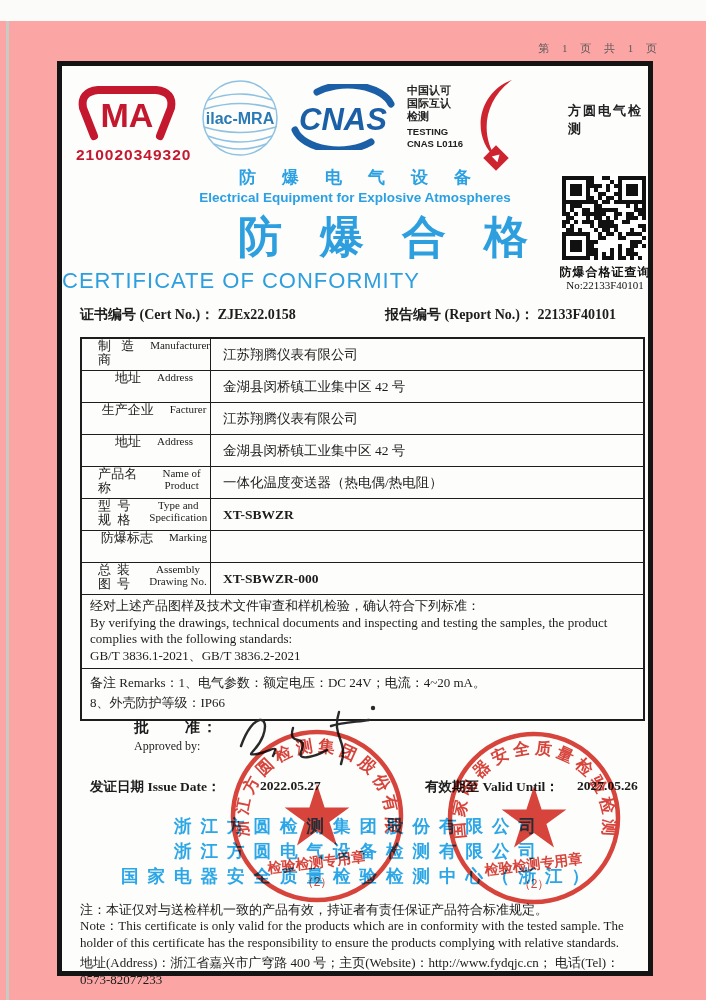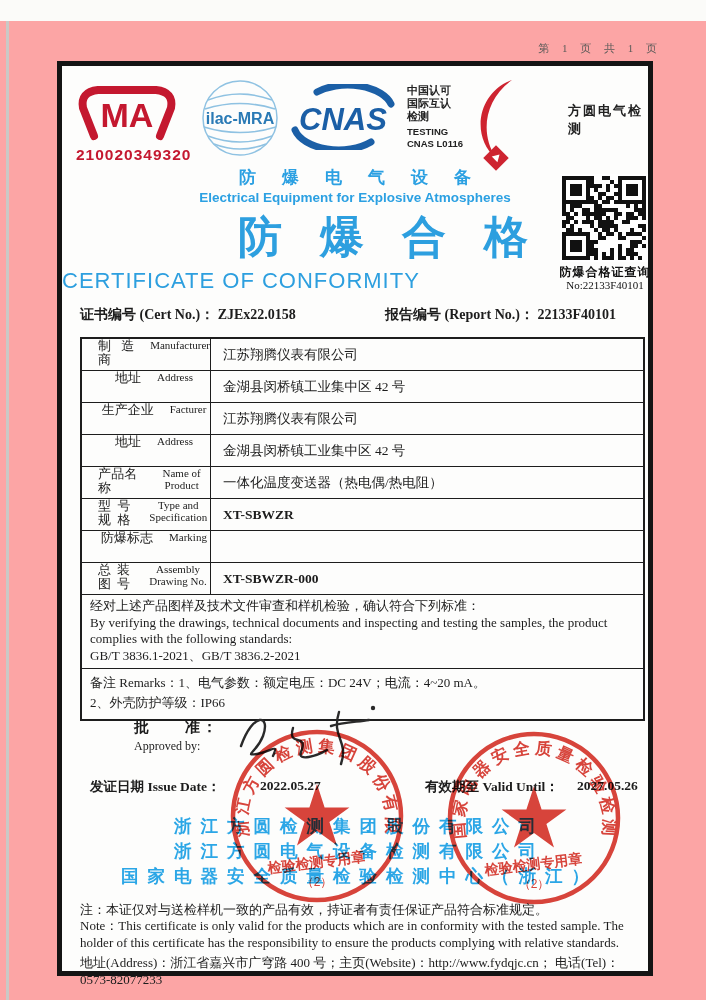--- a/index.html
+++ b/index.html
@@ -350,21 +350,21 @@
           </div>
         <div class="tcell-r">XT-SBWZR-000</div>
       </div>
       <div class="stdcell">
         <div>经对上述产品图样及技术文件审查和样机检验，确认符合下列标准：</div>
         <div>By verifying the drawings, technical documents and inspecting and testing the samples, the product complies with the following standards:</div>
         <div>GB/T 3836.1-2021、GB/T 3836.2-2021</div>
       </div>
       <div class="remcell">
         <div>备注 Remarks：1、电气参数：额定电压：DC 24V；电流：4~20 mA。</div>
-        <div>2、外壳防护等级：IP66</div>
+        <div>8、外壳防护等级：IP66</div>
       </div>
     </div>
 
     <div class="approve">
       <div class="zh">批　　准：</div>
       <div class="en">Approved by:</div>
     </div>
     <div class="sig">
       <svg width="160" height="80" viewBox="0 0 160 80">
         <g fill="none" stroke="#2a2a2a" stroke-width="2.4" stroke-linecap="round">

